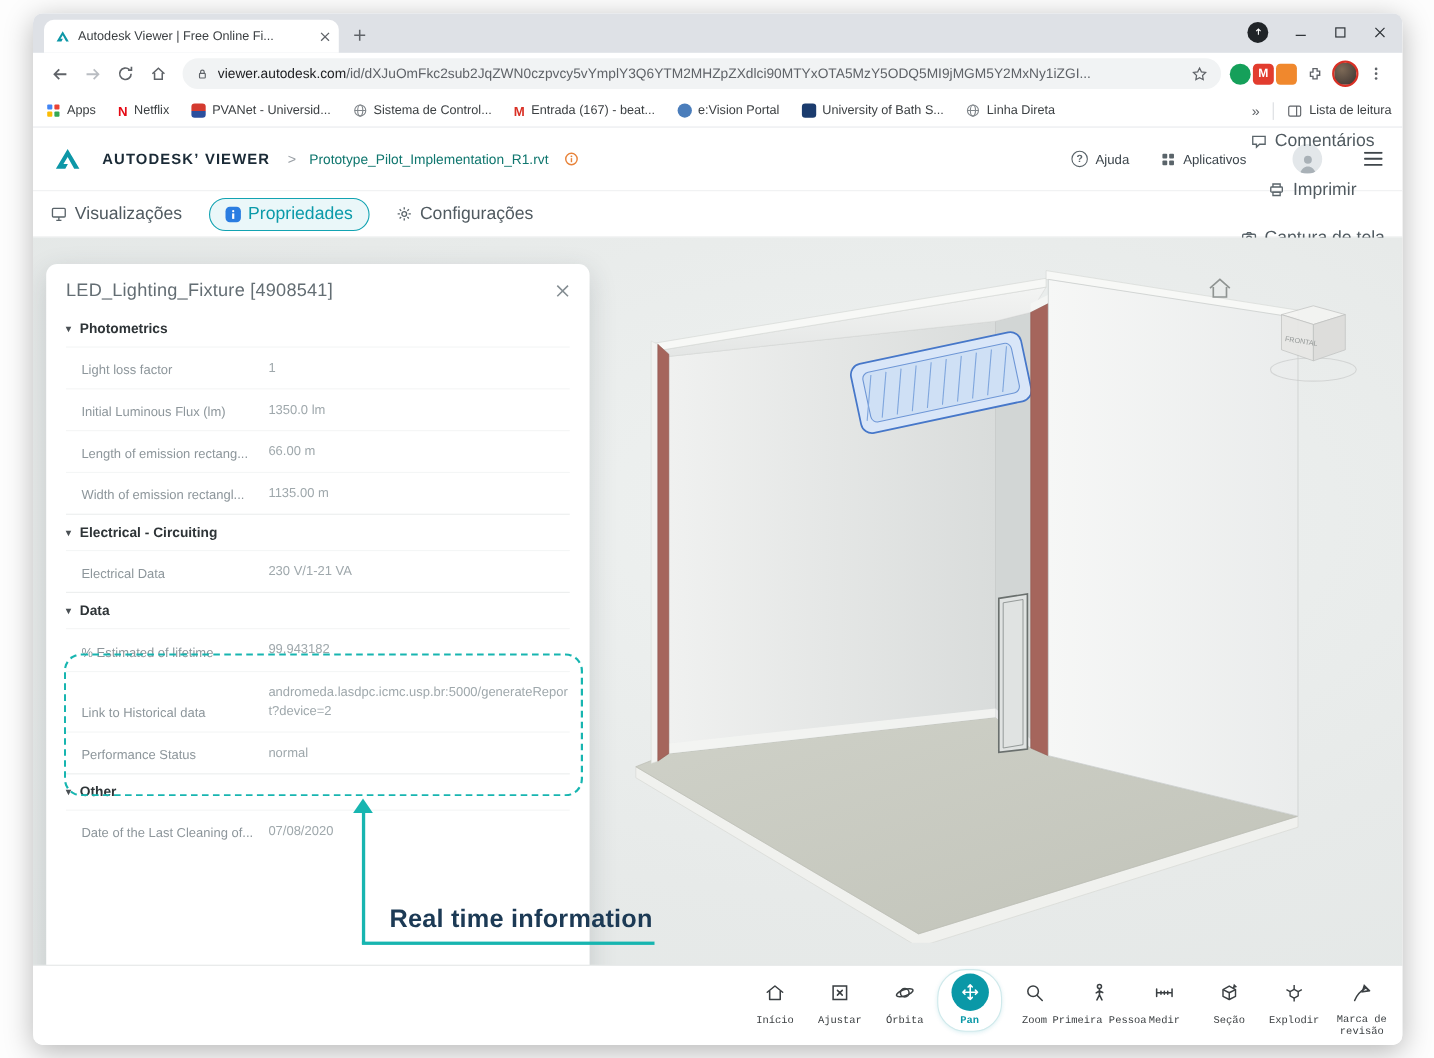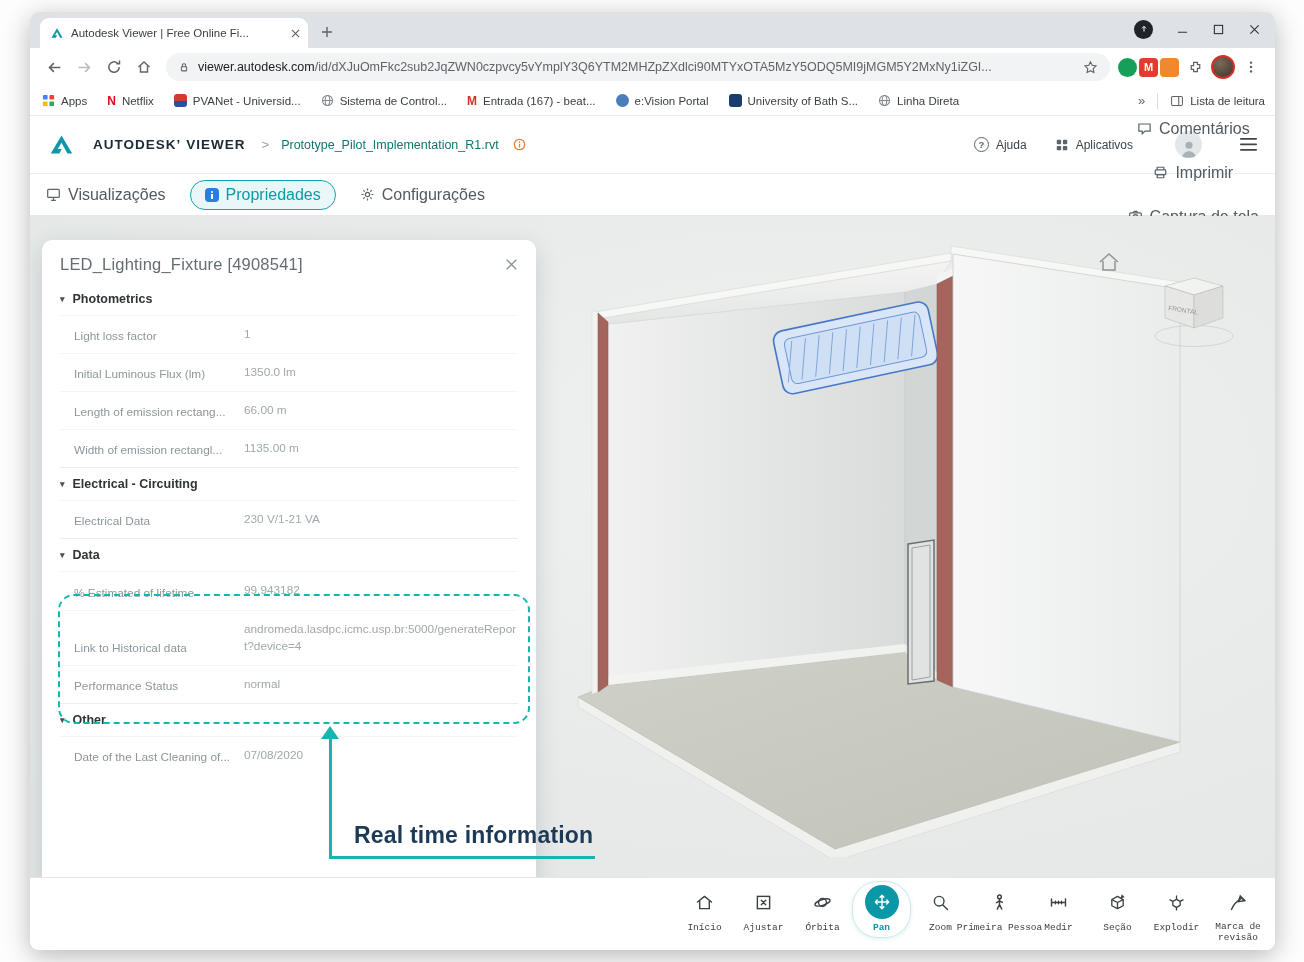--- a/index.html
+++ b/index.html
@@ -520,21 +520,21 @@
           <div class="sec-head">
             <span class="caret">▾</span>
             <span>Data</span>
           </div>
           <div class="prow">
             <span class="plabel">% Estimated of lifetime</span>
             <span class="pvalue">99,943182</span>
           </div>
           <div class="prow">
             <span class="plabel">Link to Historical data</span>
-            <span class="pvalue">andromeda.lasdpc.icmc.usp.br:5000/generateReport?device=4</span>
+            <span class="pvalue">andromeda.lasdpc.icmc.usp.br:5000/generateReport?device=2</span>
           </div>
           <div class="prow">
             <span class="plabel">Performance Status</span>
             <span class="pvalue">normal</span>
           </div>
         </div>
 
         <div class="sec">
           <div class="sec-head">
             <span class="caret">▾</span>

